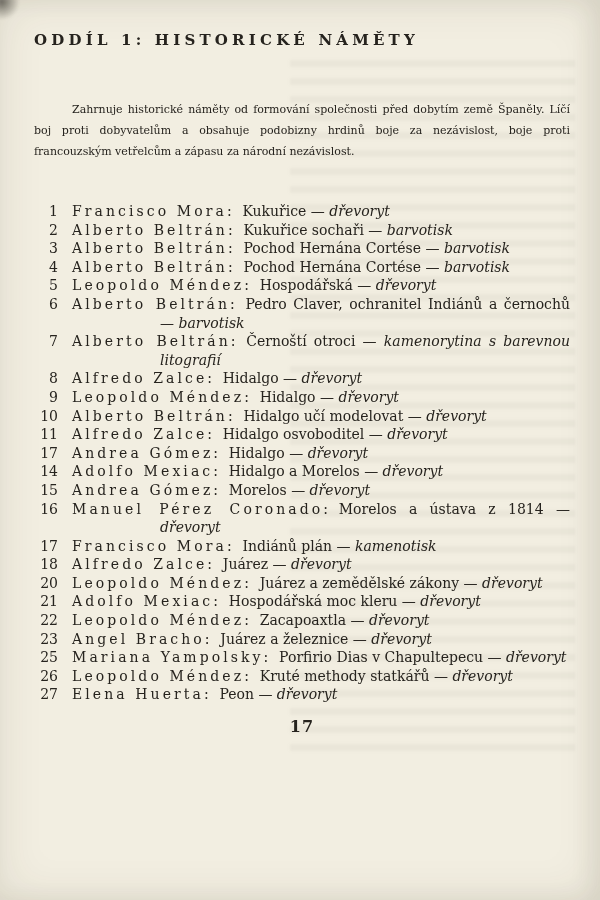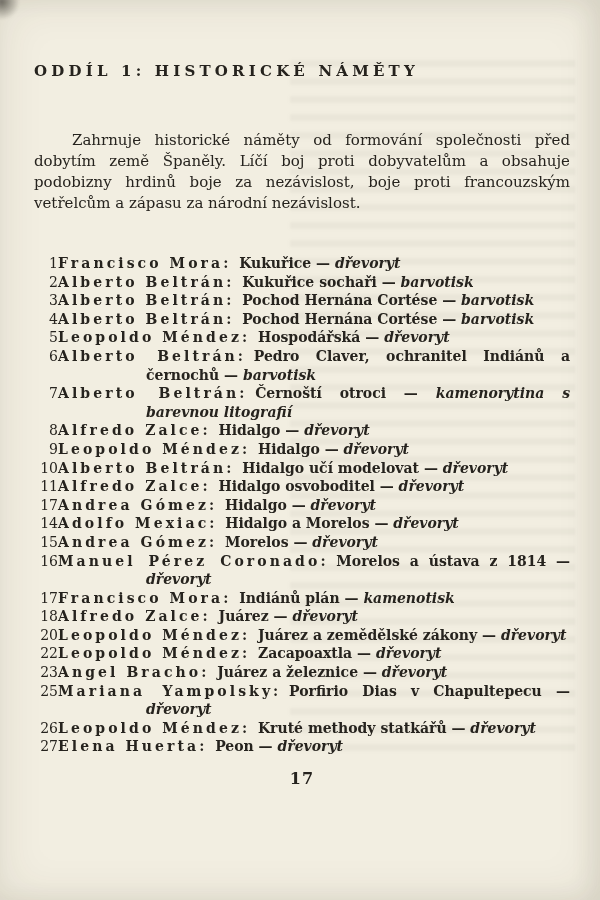--- a/index.html
+++ b/index.html
@@ -19,54 +19,54 @@
     background: radial-gradient(circle at 30% 30%, rgba(20,18,14,0.55), rgba(20,18,14,0) 70%);
     filter: blur(1px);
   }
   .showthrough {
     position: absolute; top: 60px; left: 290px; width: 285px; height: 700px;
     background: repeating-linear-gradient(180deg,
       rgba(110,104,88,0.055) 0 7px, rgba(110,104,88,0) 7px 18px);
     filter: blur(1.5px);
     pointer-events: none;
   }
-  .content { position: absolute; inset: 0; padding: 62px 30px 0 34px; }
+  .content { position: absolute; inset: 0; padding: 31px 30px 0 34px; }
   .heading {
     margin: 0;
     font-size: 15px;
     font-weight: bold;
     letter-spacing: 0.28em;
     white-space: nowrap;
   }
   .intro {
     margin: 50px 0 0 0;
-    font-size: 15px;
+    font-size: 11px;
     line-height: 21px;
     text-align: justify;
     text-indent: 38px;
   }
   .entry-list {
     list-style: none;
     margin: 40px 0 0 0;
     padding: 0;
     font-size: 14px;
     line-height: 18.6px;
   }
   .entry { display: flex; }
   .entry .num {
     flex: none;
     width: 24px;
     text-align: right;
   }
   .entry .entry-text {
     flex: 1;
+    margin-left: 14px;
     text-align: justify;
     padding-left: 88px;
     text-indent: -88px;
-    font-weight: bold;
   }
   .entry .artist { letter-spacing: 0.22em; }
   .entry .title { margin-left: 0.55em; }
   .entry .medium { font-style: italic; }
   .page-number {
     margin-top: 13px;
     text-align: center;
     font-size: 16px;
     font-weight: bold;
     letter-spacing: 1px;
@@ -170,20 +170,24 @@
     <span class="num">18</span>
     <span class="entry-text"><span class="artist">Alfredo Zalce:</span><span class="title">Juárez — </span><span class="medium">dřevoryt</span></span>
   </li>
 
 
   <li class="entry">
     <span class="num">20</span>
     <span class="entry-text"><span class="artist">Leopoldo Méndez:</span><span class="title">Juárez a zemědělské zákony — </span><span class="medium">dřevoryt</span></span>
   </li>
 
+  <li class="entry">
+    <span class="num">21</span>
+    <span class="entry-text"><span class="artist">Adolfo Mexiac:</span><span class="title">Hospodářská moc kleru — </span><span class="medium">dřevoryt</span></span>
+  </li>
 
   <li class="entry">
     <span class="num">22</span>
     <span class="entry-text"><span class="artist">Leopoldo Méndez:</span><span class="title">Zacapoaxtla — </span><span class="medium">dřevoryt</span></span>
   </li>
 
   <li class="entry">
     <span class="num">23</span>
     <span class="entry-text"><span class="artist">Angel Bracho:</span><span class="title">Juárez a železnice — </span><span class="medium">dřevoryt</span></span>
   </li>

